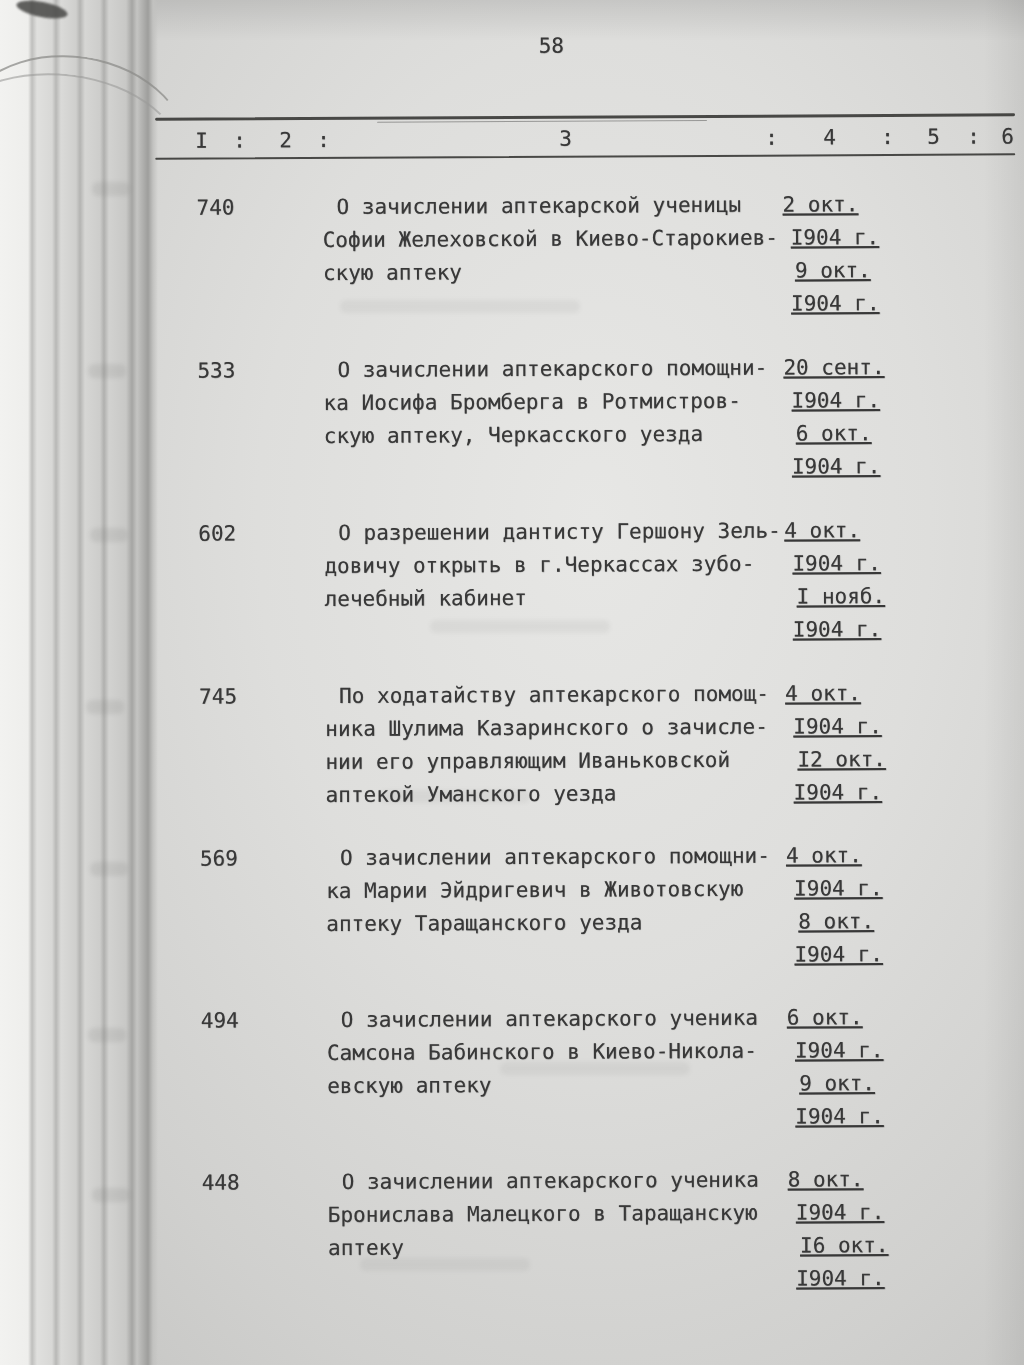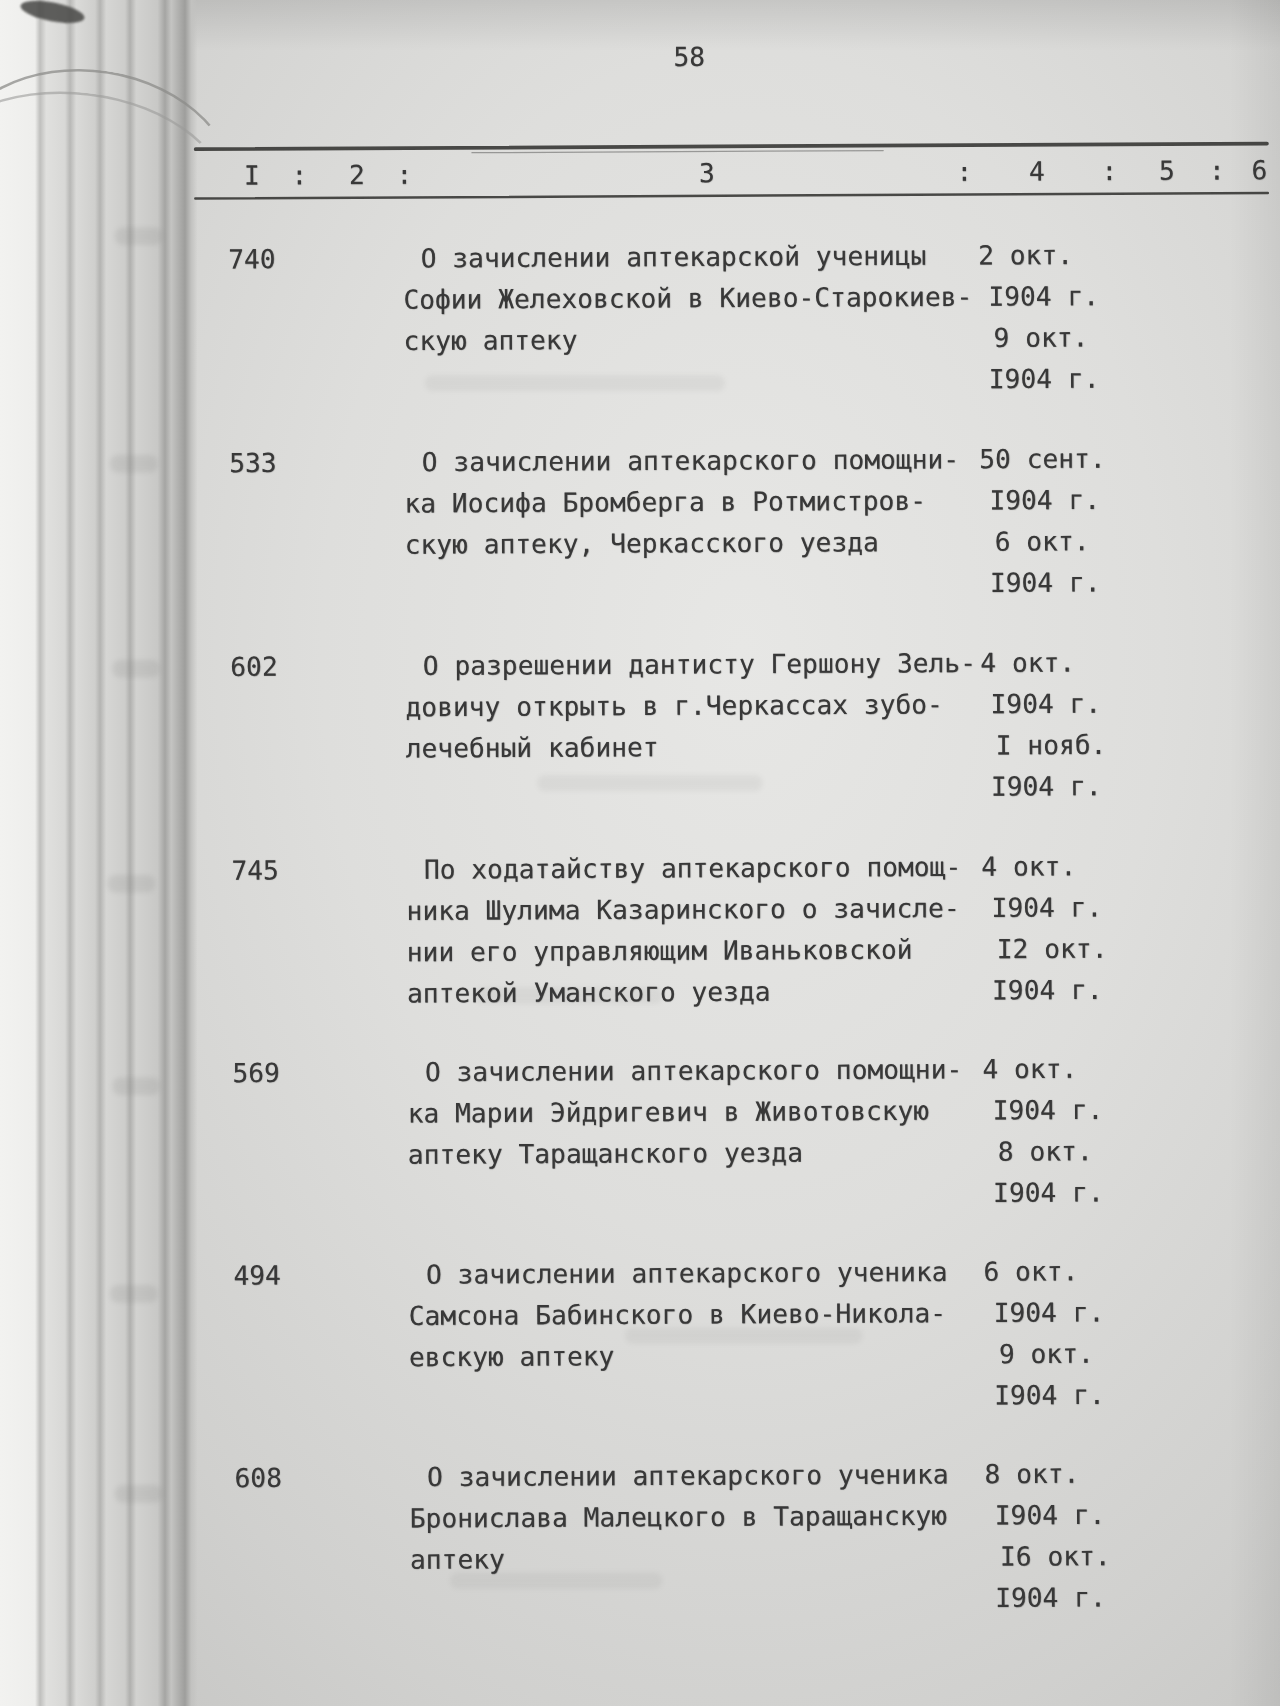--- a/index.html
+++ b/index.html
@@ -48,26 +48,26 @@
   .page-number { position: absolute; top: 30px; left: 542px; }
 
   .rule { position: absolute; background: #2e2e2c; border-radius: 2px; opacity: 0.85; }
   .rule-top { left: 158px; right: 6px; top: 116px; height: 3px; }
   .rule-top-echo { left: 380px; width: 330px; top: 121px; height: 1px; opacity: 0.4; }
   .rule-bottom { left: 158px; right: 6px; top: 156px; height: 2px; }
 
   .header-cell { position: absolute; top: 123px; }
 
   .entry { position: absolute; left: 0; width: 1024px; height: 132px; }
-  .entry-num { position: absolute; left: 185px; top: 0; }
+  .entry-num { position: absolute; left: 199px; top: 0; }
   .entry-desc { position: absolute; left: 325px; top: 0; }
   .entry-desc .line { height: 33px; }
   .entry-desc .line.first { padding-left: 14px; }
   .entry-dates { position: absolute; left: 785px; top: 0; }
-  .entry-dates .dline { height: 33px; }
+  .entry-dates .dline { height: 33px; text-decoration: underline; }
   .entry-dates .d1 { margin-left: 8px; }
   .entry-dates .d2 { margin-left: 12px; }
   .entry-dates .d3 { margin-left: 8px; }
 
   
   .smudge { position: absolute; background: #6a6a68; border-radius: 6px; filter: blur(2px); }
   .smudge.center { opacity: 0.08; height: 13px; }
   .smudge.margin { opacity: 0.13; height: 14px; width: 38px; }
 </style>
 </head>
@@ -133,21 +133,21 @@
 
     <div class="entry" style="top:353px;">
       <div class="entry-num typed">533</div>
       <div class="entry-desc">
         <div class="line first typed">О зачислении аптекарского помощни-</div>
         <div class="line typed">ка Иосифа Бромберга в Ротмистров-</div>
         <div class="line typed">скую аптеку, Черкасского уезда</div>
         <div class="line typed"></div>
       </div>
       <div class="entry-dates">
-        <div class="dline d0 typed">50 сент.</div>
+        <div class="dline d0 typed">20 сент.</div>
         <div class="dline d1 typed">I904 г.</div>
         <div class="dline d2 typed">6 окт.</div>
         <div class="dline d3 typed">I904 г.</div>
       </div>
     </div>
 
     <div class="entry" style="top:516px;">
       <div class="entry-num typed">602</div>
       <div class="entry-desc">
         <div class="line first typed">О разрешении дантисту Гершону Зель-</div>
@@ -205,21 +205,21 @@
       </div>
       <div class="entry-dates">
         <div class="dline d0 typed">6 окт.</div>
         <div class="dline d1 typed">I904 г.</div>
         <div class="dline d2 typed">9 окт.</div>
         <div class="dline d3 typed">I904 г.</div>
       </div>
     </div>
 
     <div class="entry" style="top:1165px;">
-      <div class="entry-num typed">608</div>
+      <div class="entry-num typed">448</div>
       <div class="entry-desc">
         <div class="line first typed">О зачислении аптекарского ученика</div>
         <div class="line typed">Бронислава Малецкого в Таращанскую</div>
         <div class="line typed">аптеку</div>
         <div class="line typed"></div>
       </div>
       <div class="entry-dates">
         <div class="dline d0 typed">8 окт.</div>
         <div class="dline d1 typed">I904 г.</div>
         <div class="dline d2 typed">I6 окт.</div>

